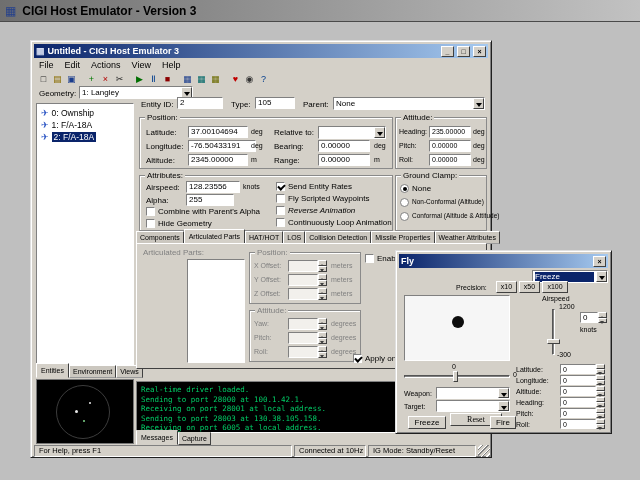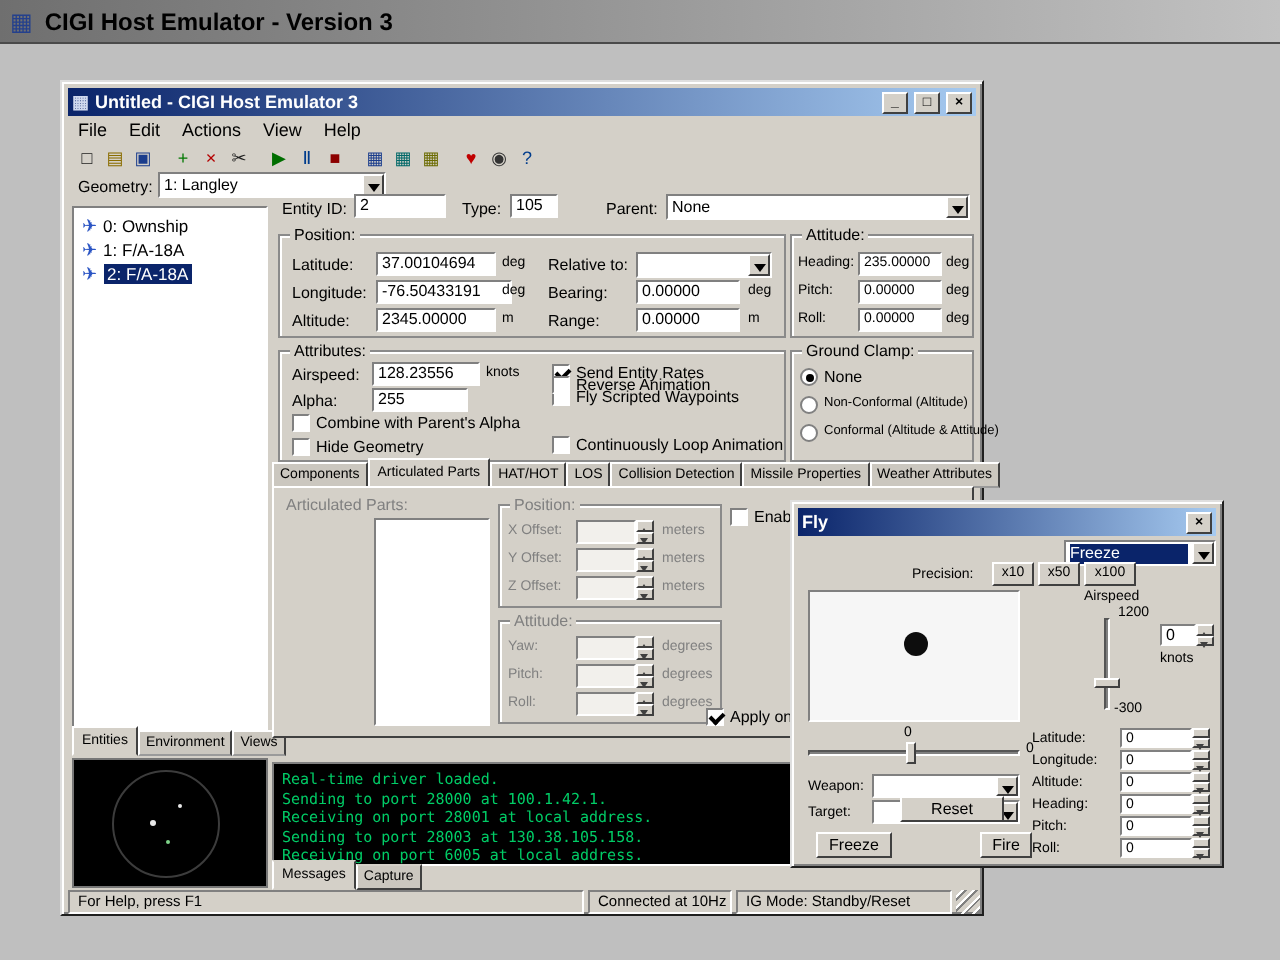--- a/index.html
+++ b/index.html
@@ -173,21 +173,21 @@
     <div class="radar" style="left:5px;top:338px;width:98px;height:65px;">
       <div class="radar-circle" style="left:19px;top:5px;width:54px;height:54px;"></div>
       <div class="radar-dot" style="left:38px;top:30px;width:3px;height:3px;"></div>
       <div class="radar-dot" style="left:52px;top:22px;width:2px;height:2px;"></div>
       <div class="radar-dot" style="left:46px;top:40px;width:2px;height:2px;background:#7fd48a;"></div>
     </div>
 
     <div class="lbl" style="left:110px;top:59px;">Entity ID:</div>
     <div class="field" style="left:146px;top:56px;width:46px;">2</div>
     <div class="lbl" style="left:200px;top:59px;">Type:</div>
-    <div class="field" style="left:224px;top:56px;width:24px;">105</div>
+    <div class="field" style="left:224px;top:56px;width:40px;">105</div>
     <div class="lbl" style="left:272px;top:59px;">Parent:</div>
     <div class="dropdown" style="left:302px;top:56px;width:152px;">
       <span class="dd-text">None</span>
       <span class="dd-btn"></span>
     </div>
 
     <div class="group" style="left:108px;top:76px;width:254px;height:52px;">
       <span class="group-label">Position:</span>
       <div class="lbl" style="left:6px;top:10px;">Latitude:</div>
       <div class="field" style="left:48px;top:8px;width:60px;">37.00104694</div>
@@ -240,21 +240,21 @@
         <span>Hide Geometry</span>
       </div>
       <div class="cb" style="left:136px;top:6px;">
         <span class="cb-box checked"></span>
         <span>Send Entity Rates</span>
       </div>
       <div class="cb" style="left:136px;top:18px;">
         <span class="cb-box"></span>
         <span>Fly Scripted Waypoints</span>
       </div>
-      <div class="cb" style="left:136px;top:12px;">
+      <div class="cb" style="left:136px;top:30px;font-style:italic;">
         <span class="cb-box"></span>
         <span>Reverse Animation</span>
       </div>
       <div class="cb" style="left:136px;top:42px;">
         <span class="cb-box"></span>
         <span>Continuously Loop Animation</span>
       </div>
     </div>
 
     <div class="group" style="left:364px;top:134px;width:92px;height:56px;">
@@ -447,17 +447,17 @@
     <div class="dropdown" style="left:40px;top:136px;width:74px;height:12px;">
       <span class="dd-text"></span>
       <span class="dd-btn"></span>
     </div>
     <div class="lbl7" style="left:8px;top:152px;">Target:</div>
     <div class="dropdown" style="left:40px;top:149px;width:74px;height:12px;">
       <span class="dd-text"></span>
       <span class="dd-btn"></span>
     </div>
     <div class="btn" style="left:12px;top:165px;width:38px;height:13px;">Freeze</div>
-    <div class="btn" style="left:54px;top:147px;width:52px;height:13px;">Reset</div>
+    <div class="btn" style="left:54px;top:162px;width:52px;height:13px;font-family:Liberation Serif, serif;">Reset</div>
     <div class="btn" style="left:94px;top:165px;width:26px;height:13px;">Fire</div>
   </div>
 
 </div>
 
 </body></html>

